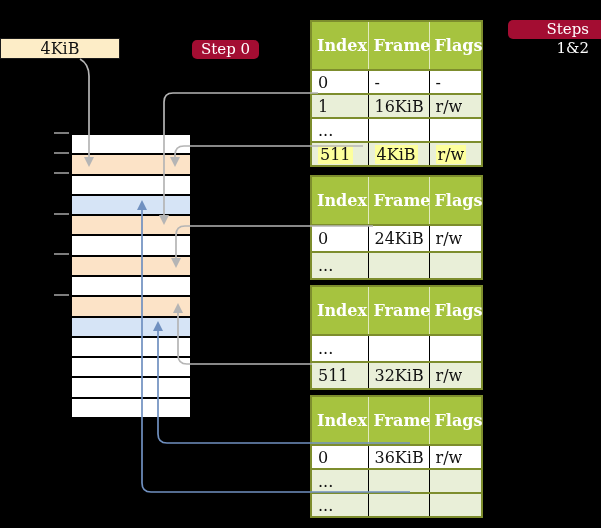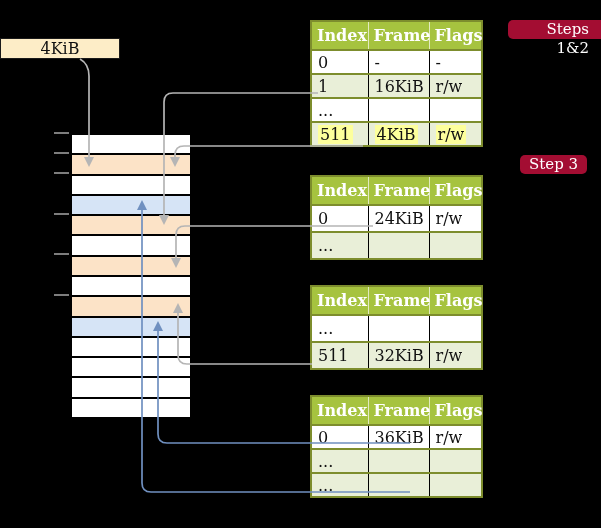--- a/index.html
+++ b/index.html
@@ -29,42 +29,42 @@
   .f-blue{background:#d6e4f6;}
 
   .ticks{position:absolute;left:54px;top:132px;width:16px;height:290px;}
   .tick{position:absolute;left:0;width:15px;height:0;border-top:2px solid #7d7d7d;}
 
   
   .pt{position:absolute;left:310px;}
   .pt1{top:20px;} .pt2{top:175px;} .pt3{top:285px;} .pt4{top:395px;}
   .pt table{border-collapse:collapse;border:2px solid #7d8d2d;table-layout:fixed;width:171px;}
   .pt th{background:#a6c33f;color:#fff;font-size:16px;font-weight:bold;text-align:left;
-         height:23px;padding:2px 5px;border-left:1px solid #e2eabf;}
+         height:23px;padding:12px 5px;border-left:1px solid #e2eabf;}
   .pt th:first-child{border-left:none;}
   .pt td{font-size:16px;color:#111;height:20px;padding:1px 6px;vertical-align:middle;
          border-left:1px solid #000;border-top:2px solid #7d8d2d;background:#fff;}
   .pt2 td,.pt3 td{height:23px;}
   .pt td:first-child{border-left:none;}
   .pt tr.shade td{background:#e9efd8;}
   .hl{background:#fdff9c;padding:0 2px;}
 
   svg.overlay{position:absolute;left:0;top:0;pointer-events:none;}
 </style>
 </head>
 <body>
 
 <div id="root">
 
   <div class="box4k">
     <span>4KiB</span>
   </div>
 
+  <div class="badge b-step0">Step 0</div>
   <div class="badge b-steps12">Steps 1&amp;2</div>
-  <div class="badge b-step3">Step 3</div>
 
   <div class="memcol">
       <div class="frame f-white"></div>
       <div class="frame f-orange"></div>
       <div class="frame f-white"></div>
       <div class="frame f-blue"></div>
       <div class="frame f-orange"></div>
       <div class="frame f-white"></div>
       <div class="frame f-orange"></div>
       <div class="frame f-white"></div>

